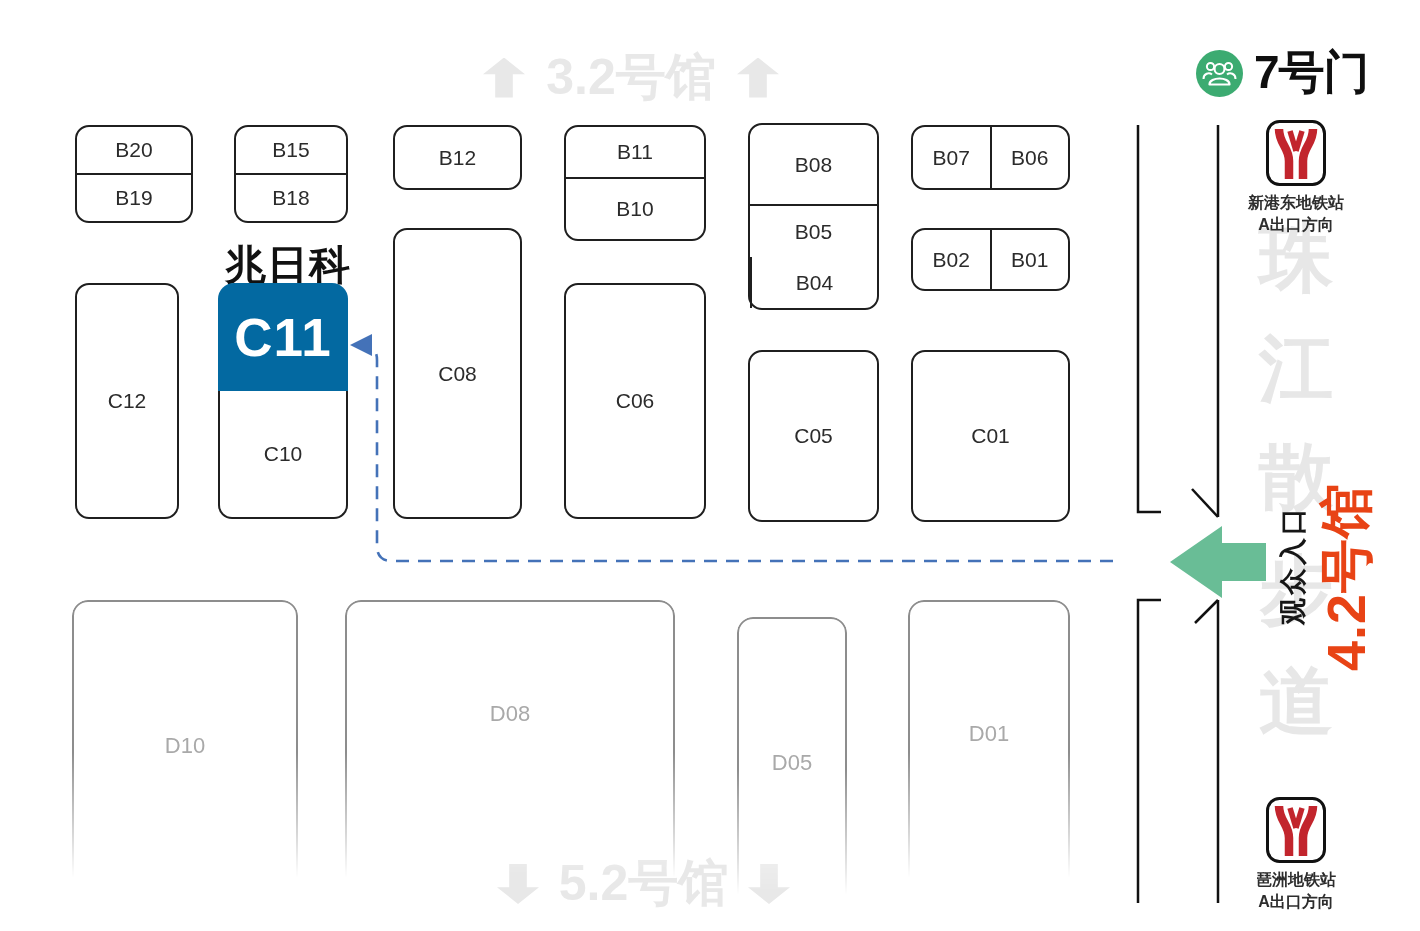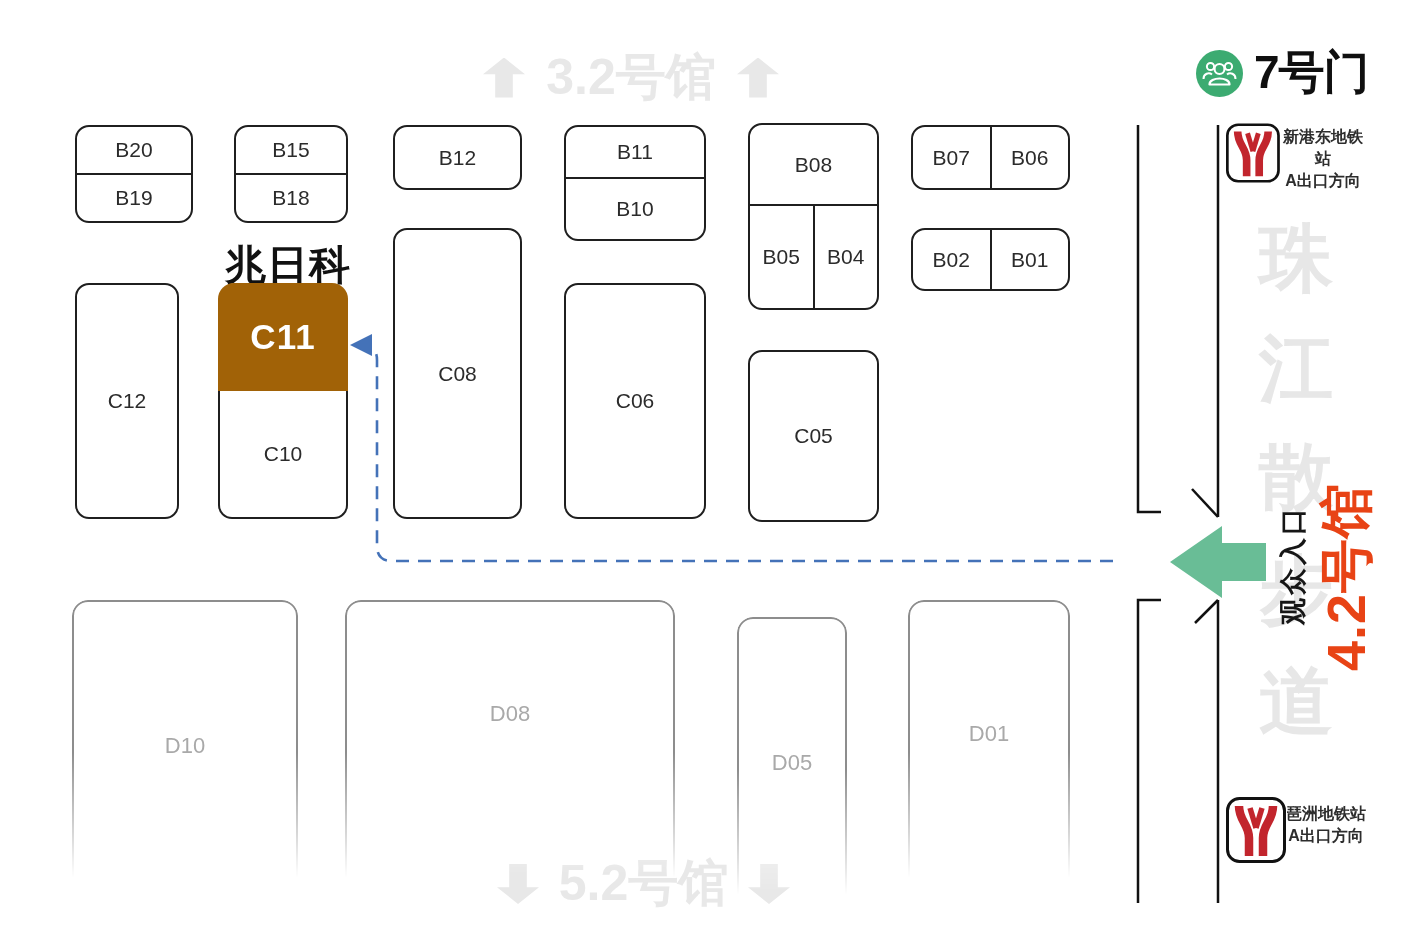--- a/index.html
+++ b/index.html
@@ -7,43 +7,43 @@
          font-family:"Liberation Sans","DejaVu Sans",sans-serif;}
   
   .booth{position:absolute;box-sizing:border-box;border:2.5px solid #1f1f1f;border-radius:14px;
          background:#fff;color:#2b2b2b;font-size:21px;display:flex;}
   .split-v{flex-direction:column;}
   .split-h{flex-direction:row;}
   .cell{flex:1;display:flex;align-items:center;justify-content:center;}
   .bt{border-top:2.5px solid #1f1f1f;}
   .bl{border-left:2.5px solid #1f1f1f;}
   .single{align-items:center;justify-content:center;}
-  .rowsplit{flex:1;display:flex;}
+  .rowsplit{flex:1;display:flex;flex-direction:column;}
   
   .booth-c11c10{border:none;border-radius:0;flex-direction:column;background:transparent;}
-  .c11top{height:108px;background:#a16207;border-radius:16px 16px 0 0;color:#fff;
-          font-size:35px;font-weight:bold;letter-spacing:1px;display:flex;align-items:center;justify-content:center;}
+  .c11top{height:108px;background:#0369a1;border-radius:16px 16px 0 0;color:#fff;
+          font-size:53px;font-weight:bold;letter-spacing:1px;display:flex;align-items:center;justify-content:center;}
   .c10bottom{flex:1;box-sizing:border-box;border:2.5px solid #1f1f1f;border-top:none;
              border-radius:0 0 14px 14px;display:flex;align-items:center;justify-content:center;}
   
   .booth-d{border:2px solid #8d8d8d;border-radius:16px;color:#a9a9a9;
            -webkit-mask-image:linear-gradient(to bottom,#000 52%,transparent 95%);
            mask-image:linear-gradient(to bottom,#000 52%,transparent 95%);}
   .dlabel{position:absolute;left:0;right:0;text-align:center;transform:translateY(-50%);font-size:22px;}
   
   .hall-group{position:absolute;display:flex;align-items:center;justify-content:space-between;
               color:#e8e8e8;font-size:50px;font-weight:bold;}
   .block-arrow{width:42px;height:40px;background:#e8e8e8;
                clip-path:polygon(50% 0,100% 42%,71% 42%,71% 100%,29% 100%,29% 42%,0 42%);}
   .down{transform:rotate(180deg);}
   
   .gate{position:absolute;left:1196px;top:42px;display:flex;align-items:center;gap:11px;}
   .gate-label{font-size:46px;font-weight:bold;color:#0f0f0f;letter-spacing:-1px;}
   
-  .metro{position:absolute;width:140px;display:flex;flex-direction:row;z-index:4;}
+  .metro{position:absolute;width:140px;display:flex;flex-direction:column;align-items:center;z-index:4;}
   .metro-text{font-size:16px;font-weight:bold;color:#2d2d2d;text-align:center;line-height:22px;margin-top:6px;}
   
   .walkway-char{position:absolute;left:1256px;width:80px;text-align:center;
                 font-size:74px;font-weight:bold;color:#e7e7e7;z-index:0;line-height:1;}
   .rot{position:absolute;transform:translate(-50%,-50%) rotate(-90deg);white-space:nowrap;z-index:2;}
   .entrance-label{font-size:27px;font-weight:bold;letter-spacing:3px;color:#161616;}
   .hall-right-label{font-size:54px;font-weight:bold;letter-spacing:1px;color:#e84315;}
   
   .overlay{position:absolute;left:0;top:0;z-index:3;pointer-events:none;}
   .company-label{position:absolute;left:210px;top:238px;width:156px;text-align:center;
@@ -165,20 +165,21 @@
     <div class="c11top">C11</div>
     <div class="c10bottom">C10</div>
   </div>
 
   <div class="booth single" style="left:393px;top:228px;width:129px;height:291px">C08</div>
 
   <div class="booth single" style="left:564px;top:283px;width:142px;height:236px">C06</div>
 
   <div class="booth single" style="left:748px;top:350px;width:131px;height:172px">C05</div>
 
+  <div class="booth single" style="left:911px;top:350px;width:159px;height:172px">C01</div>
 
   <div class="booth booth-d" style="left:72px;top:600px;width:226px;height:292px">
     <div class="dlabel" style="top:50%">D10</div>
   </div>
   <div class="booth booth-d" style="left:345px;top:600px;width:330px;height:292px">
     <div class="dlabel" style="top:39%">D08</div>
   </div>
   <div class="booth booth-d" style="left:737px;top:617px;width:110px;height:292px">
     <div class="dlabel" style="top:50%">D05</div>
   </div>

